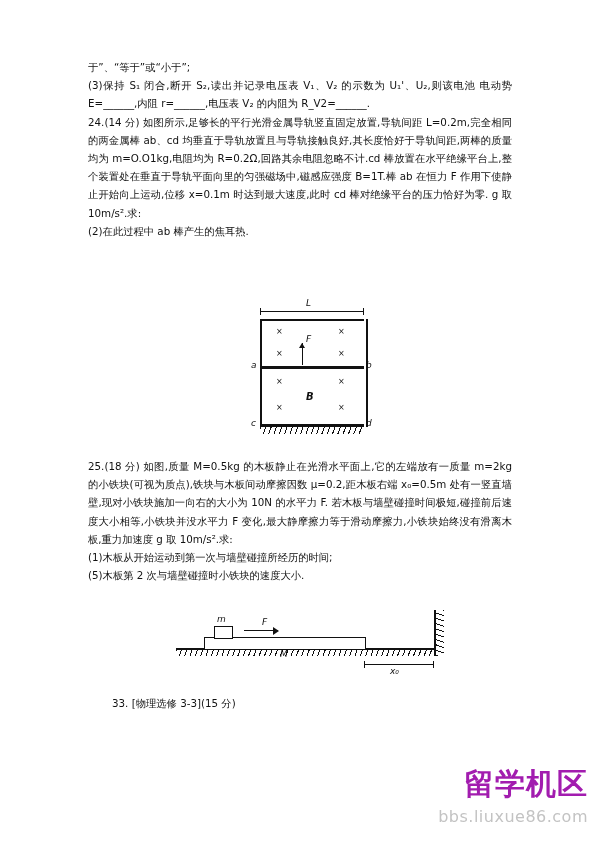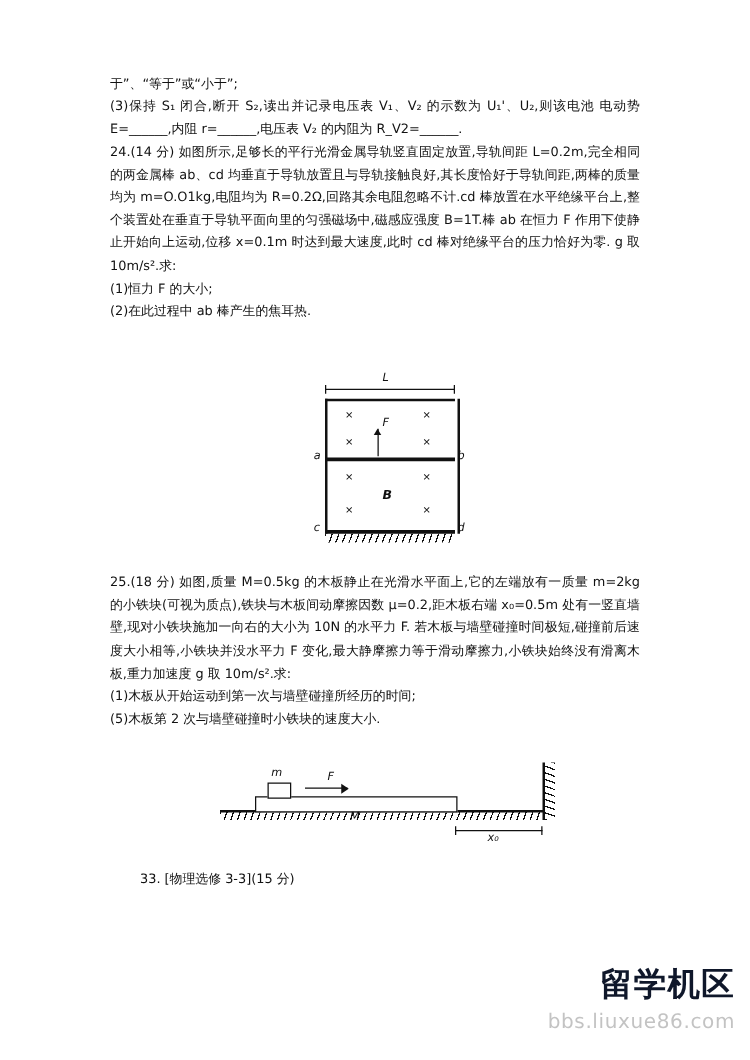--- a/index.html
+++ b/index.html
@@ -84,37 +84,36 @@
   .fig2 .dim2:before,.fig2 .dim2:after{content:"";position:absolute;top:-3px;width:1px;height:7px;background:#111;}
   .fig2 .dim2:before{left:0;}
   .fig2 .dim2:after{right:0;}
   .fig2 .lbl-x0{position:absolute;left:238px;top:62px;font-size:9px;font-style:italic;text-align:right;}
 
   
   .wm{
     position:absolute;right:12px;bottom:22px;text-align:right;
   }
   .wm .wm-main{
-    font-size:26px;font-weight:bold;color:#0f172a;letter-spacing:1px;
+    font-size:30px;font-weight:bold;color:#a21caf;letter-spacing:1px;
     font-family:Liberation Mono, monospace;
   }
   .wm .wm-sub{
     font-size:16px;color:#c3c3c3;letter-spacing:0.5px;margin-top:2px;
   }
 </style>
 </head>
 <body>
 
 <div class="page">
 
   <div class="body-text">
     <p>于”、“等于”或“小于”;</p>
     <p>(3)保持 S₁ 闭合,断开 S₂,读出并记录电压表 V₁、V₂ 的示数为 U₁'、U₂,则该电池    电动势 E=______,内阻 r=______,电压表 V₂ 的内阻为 R_V2=______.</p>
     <p class="q-head">24.(14 分) 如图所示,足够长的平行光滑金属导轨竖直固定放置,导轨间距 L=0.2m,完全相同的两金属棒 ab、cd 均垂直于导轨放置且与导轨接触良好,其长度恰好于导轨间距,两棒的质量均为 m=O.O1kg,电阻均为 R=0.2Ω,回路其余电阻忽略不计.cd 棒放置在水平绝缘平台上,整个装置处在垂直于导轨平面向里的匀强磁场中,磁感应强度 B=1T.棒 ab 在恒力 F 作用下使静止开始向上运动,位移 x=0.1m 时达到最大速度,此时 cd 棒对绝缘平台的压力恰好为零. g 取 10m/s².求:</p>
-    <p>(1)恒力 F 的大小;</p>
     <p>(2)在此过程中 ab 棒产生的焦耳热.</p>
   </div>
 
   <div class="fig1">
     <div class="dimline"></div>
     <div class="lbl-L">L</div>
     <div class="railbox"></div>
     <div class="toprail"></div>
     <div class="bar-ab"></div>
     <div class="bar-cd"></div>

